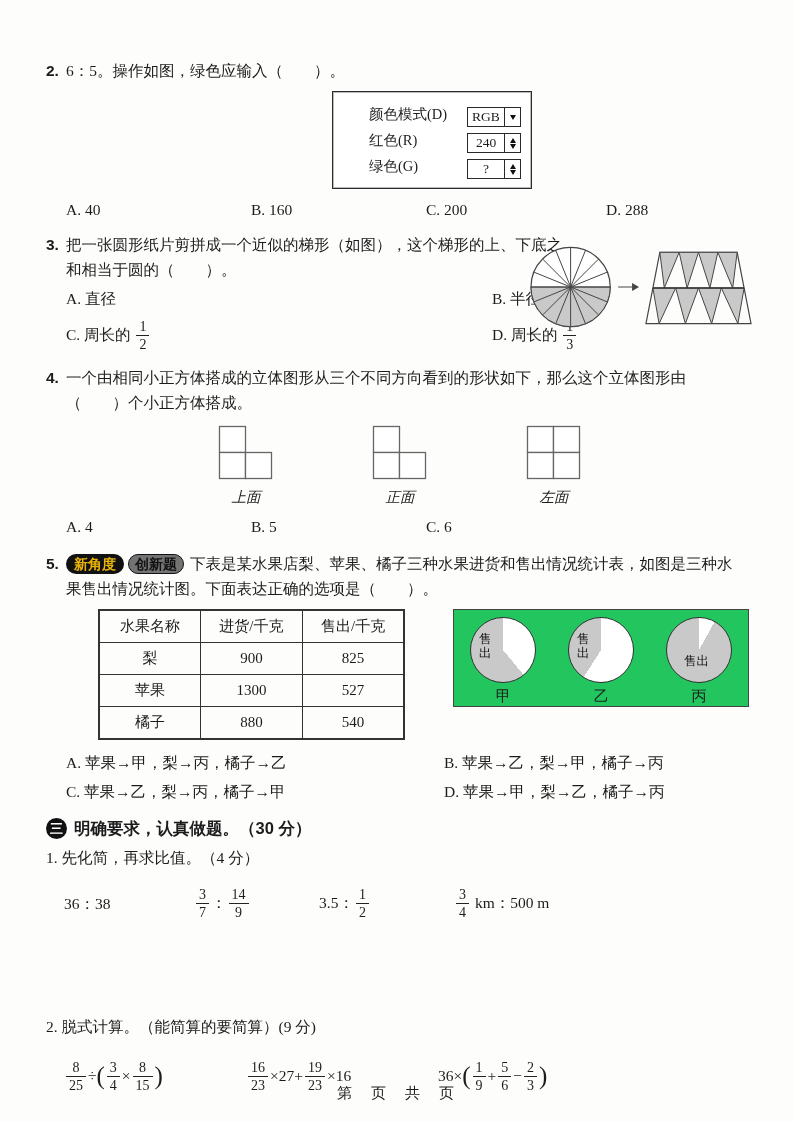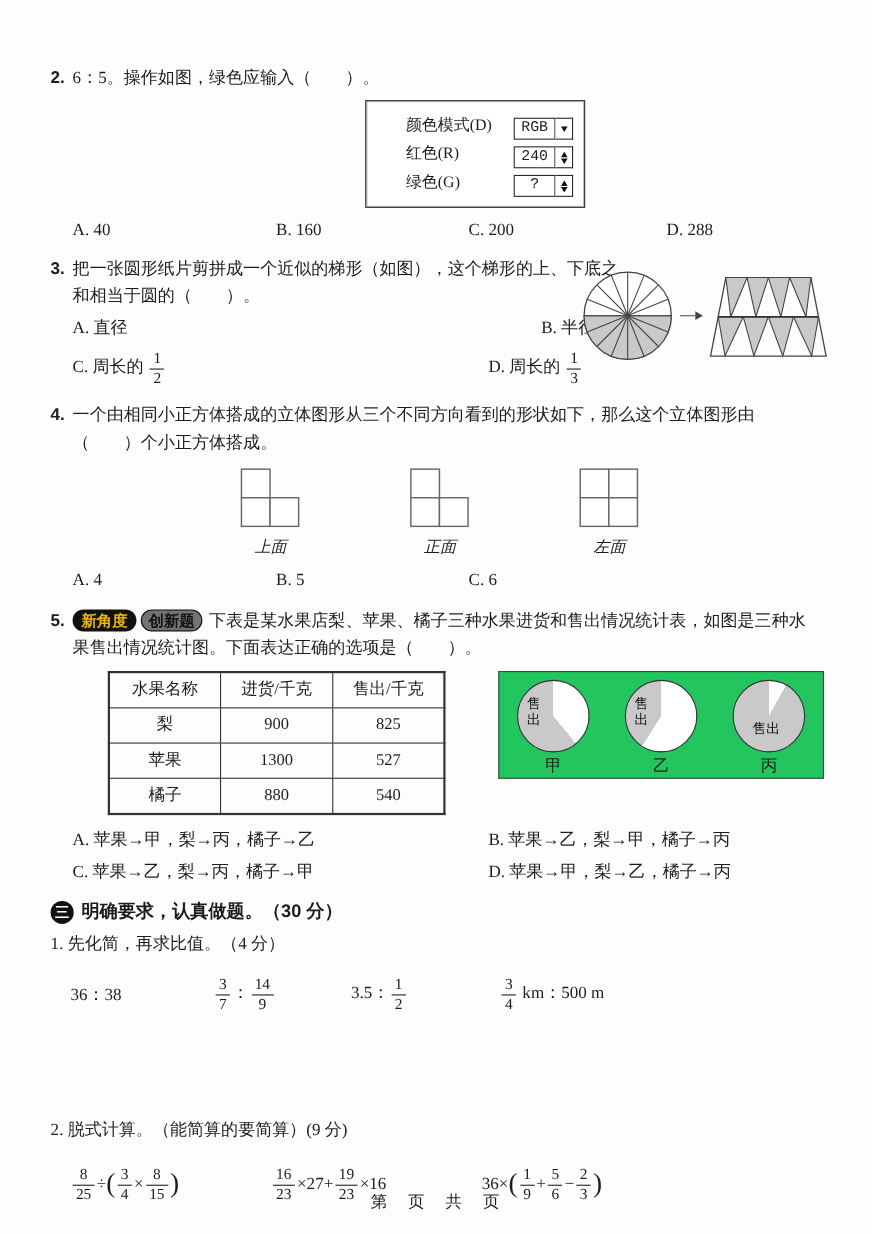--- a/index.html
+++ b/index.html
@@ -12,21 +12,21 @@
   .q{position:relative;padding-left:20px;}
   .qnum{position:absolute;left:0;top:0;font-weight:bold;font-family:"Liberation Sans",sans-serif;}
   .opt-grid4{display:grid;grid-template-columns:185px 175px 180px 1fr;margin-top:8px;}
   .opt-grid2{display:grid;grid-template-columns:378px 1fr;}
   
   .dialog{width:176px;margin:8px 0 6px 266px;border:1.5px solid #2a2a2a;background:#fff;
           padding:9px 10px 9px 12px;box-shadow:0 0 0 1px #bbb inset;}
   .dlg-row{display:flex;align-items:flex-end;justify-content:space-between;height:26px;font-size:14.5px;margin-left:24px;}
   .dlg-ctl{display:flex;align-items:stretch;height:20px;}
   .dlg-val{border:1.2px solid #2a2a2a;width:36px;text-align:center;font-size:13.5px;line-height:18px;
-           font-family:Liberation Mono, monospace;background:#fff;}
+           font-family:Liberation Serif, serif;background:#fff;}
   .dlg-btn{border:1.2px solid #2a2a2a;border-left:none;width:15px;display:flex;flex-direction:column;
            align-items:center;justify-content:center;gap:1px;background:#fff;}
   .tri-up{width:0;height:0;border-left:3.5px solid transparent;border-right:3.5px solid transparent;border-bottom:5px solid #111;}
   .tri-down{width:0;height:0;border-left:3.5px solid transparent;border-right:3.5px solid transparent;border-top:5px solid #111;}
   
   .frac{display:inline-block;text-align:center;vertical-align:-0.7em;line-height:1.1;font-size:14px;margin:0 2px;}
   .frac .num{display:block;border-bottom:1px solid #222;padding:0 3px 1px;}
   .frac .den{display:block;padding:1px 3px 0;}
   .paren{font-size:25px;font-weight:300;vertical-align:-0.12em;font-family:"Liberation Serif",serif;}
   
@@ -149,21 +149,21 @@
         <polygon class="shape" points="173,46 196,46 186.25,82"></polygon>
         <polygon class="shape" points="196,46 219,46 212.75,82"></polygon>
         <line x1="127" y1="46" x2="219" y2="46" stroke="#333" stroke-width="1.6"></line>
       </svg>
     </div>
 
     <div class="opt-grid2" style="margin-top:4px;gap:48px;">
       <span>A. 直径</span>
       <span>B. 半径</span>
     </div>
-    <div class="opt-grid2" style="margin-top:8px;">
+    <div class="opt-grid2" style="margin-top:8px;gap:48px;">
       <span>
         <span>C. 周长的</span>
         <span class="frac"><span class="num">1</span><span class="den">2</span></span>
       </span>
       <span>
         <span>D. 周长的</span>
         <span class="frac"><span class="num">1</span><span class="den">3</span></span>
       </span>
     </div>
   </div>

